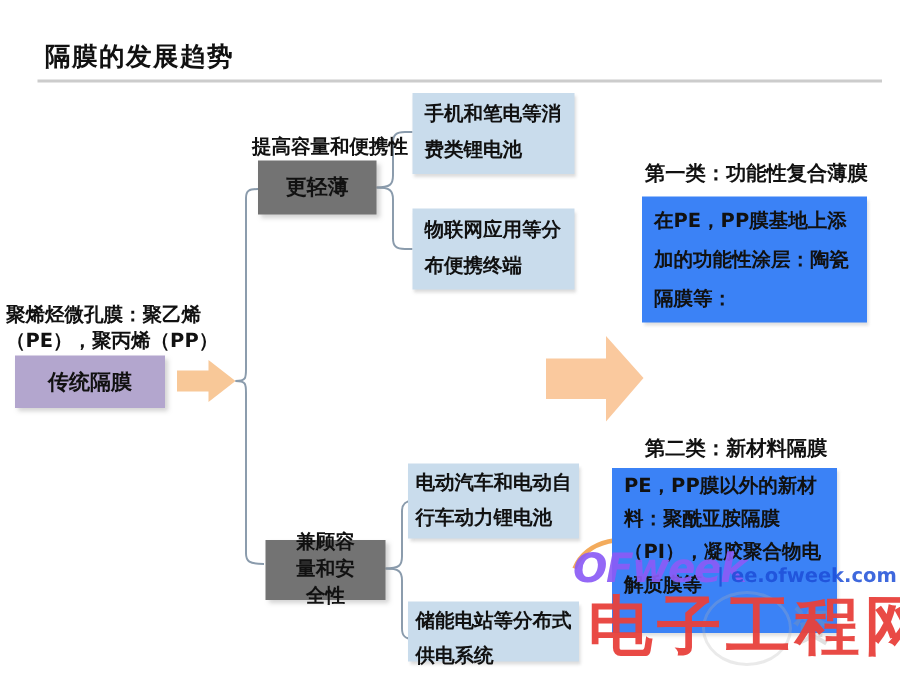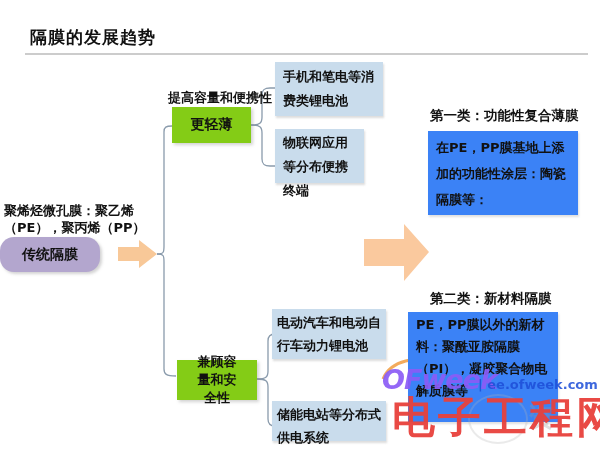--- a/index.html
+++ b/index.html
@@ -8,30 +8,30 @@
     font-family:"DejaVu Sans","Liberation Sans",sans-serif;color:#111;
   }
   .abs{position:absolute;}
   .page-title{left:30px;top:26px;font-size:17px;font-weight:bold;letter-spacing:1px;}
   .title-underline{left:25px;top:53px;width:563px;height:2px;background:#cccccc;}
   .connector-layer{left:0;top:0;width:600px;height:450px;z-index:1;}
 
   .root-label{left:4px;top:202px;width:142px;font-size:13px;font-weight:bold;line-height:17px;z-index:2;}
   .box{z-index:2;box-sizing:border-box;font-weight:bold;box-shadow:2px 2px 3px rgba(130,130,130,.35);}
   .center{display:flex;align-items:center;justify-content:center;text-align:center;}
-  .root-box{left:0;top:237px;width:100px;height:35px;background:#b3a6ce;font-size:14px;border-radius:14px;}
+  .root-box{left:10px;top:237px;width:100px;height:35px;background:#b3a6ce;font-size:14px;}
 
   .branch-label{left:168px;top:89px;font-size:13px;font-weight:bold;z-index:2;}
-  .green{background:#84cc16;}
+  .green{background:#737373;}
   .green1{left:172px;top:107px;width:79px;height:36px;font-size:14px;}
   .green2{left:177px;top:360px;width:80px;height:40px;font-size:13px;line-height:18px;padding:2px 17px;}
 
   .blue{background:#c9dcec;font-size:13px;line-height:24px;padding:3px 8px;box-shadow:1px 2px 2px rgba(140,140,140,.3);}
   .blue1{left:275px;top:62px;width:108px;height:54px;}
-  .blue2{left:275px;top:129px;width:89px;height:54px;font-family:Liberation Mono, monospace;}
+  .blue2{left:275px;top:139px;width:108px;height:54px;}
   .blue3{left:272px;top:309px;width:114px;height:50px;padding:2px 5px;line-height:23px;}
   .blue4{left:272px;top:401px;width:114px;height:40px;padding:2px 5px;line-height:23px;}
 
   .cat-heading{font-size:13.5px;font-weight:bold;z-index:2;position:absolute;}
   .cat-heading-1{left:430px;top:107px;}
   .cat-heading-2{left:430px;top:290px;}
   .pink{background:#3b82f6;font-size:13px;box-shadow:1px 2px 2px rgba(150,150,150,.3);}
   .pink1{left:428px;top:131px;width:150px;height:84px;padding:4px 8px;line-height:26px;}
   .pink2{left:408px;top:312px;width:150px;height:110px;padding:2px 8px;line-height:22px;}
 

